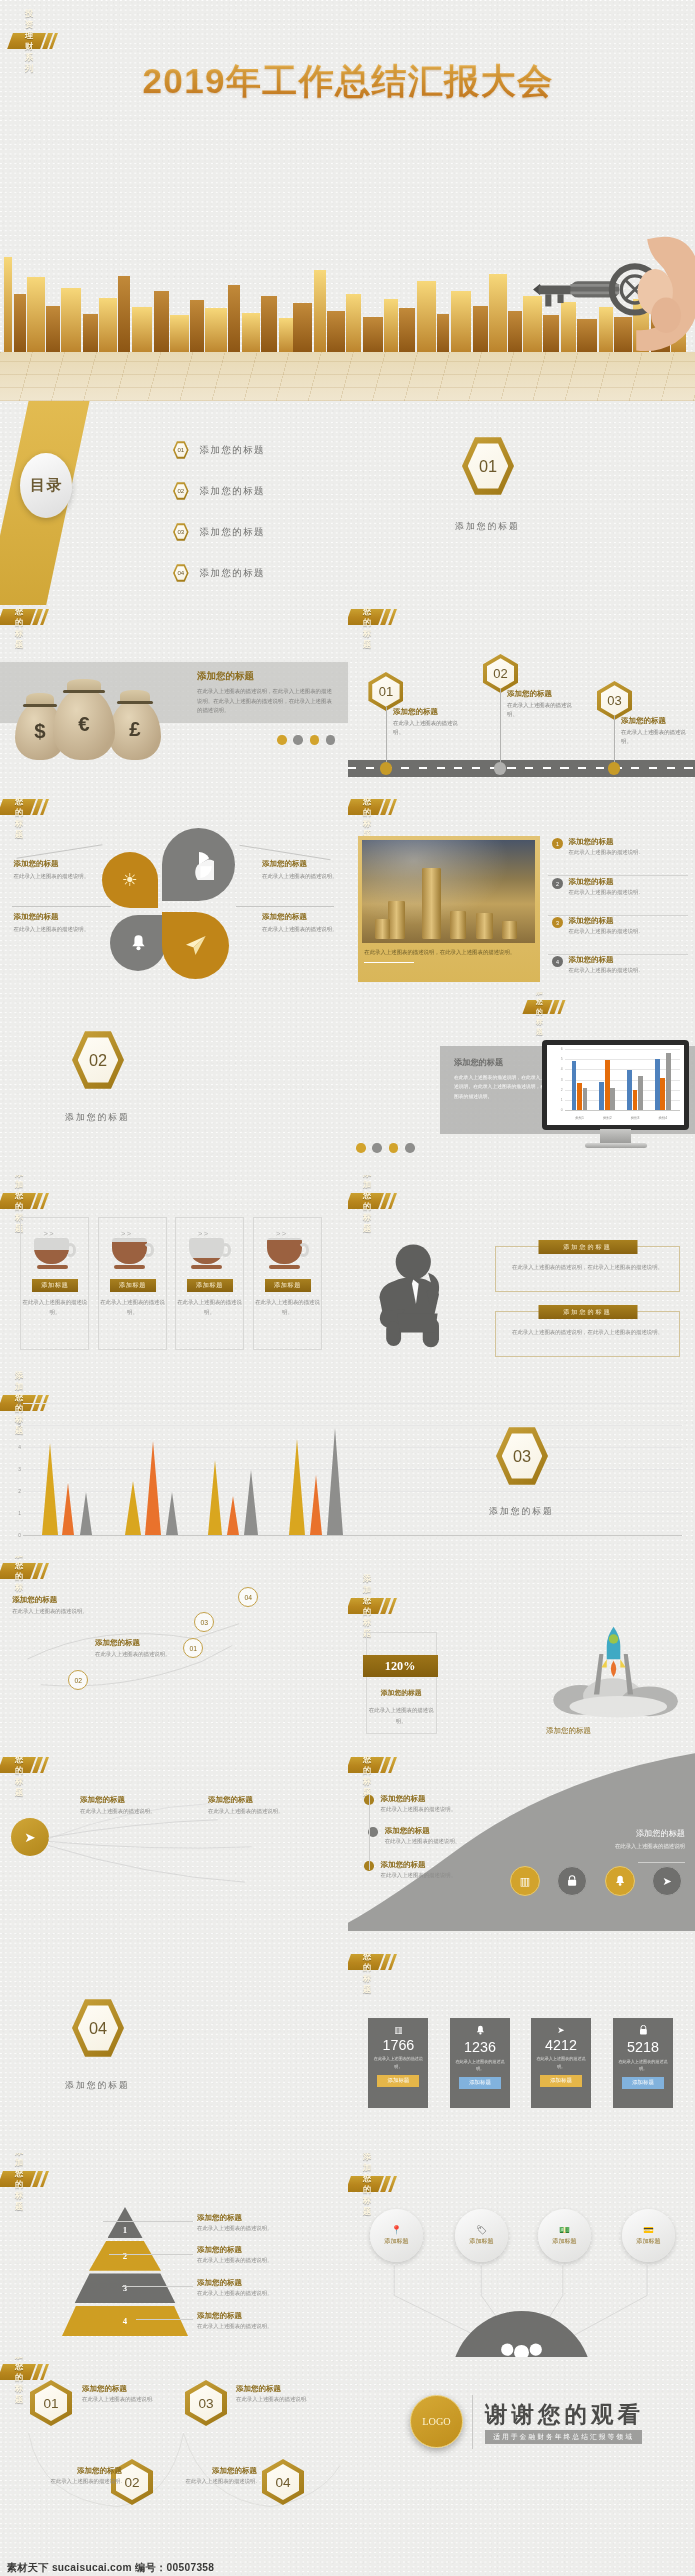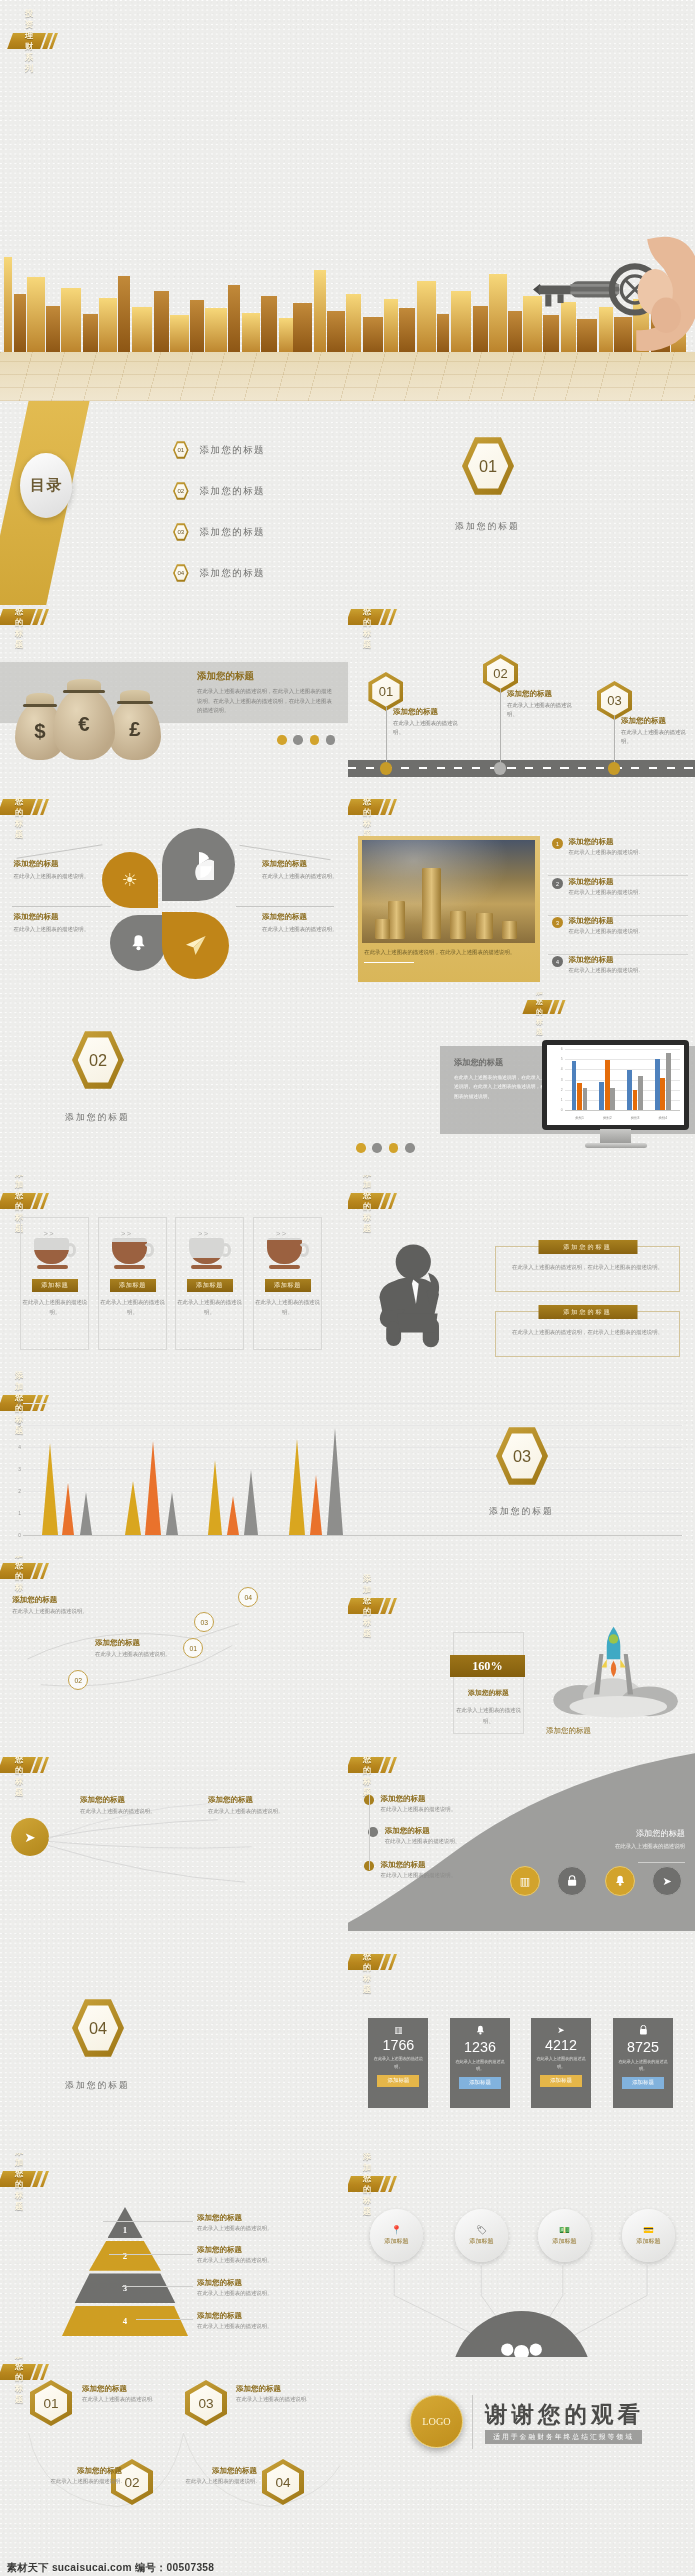--- a/index.html
+++ b/index.html
@@ -353,20 +353,21 @@
 <body>
 
 <div class="slide" id="cover">
   <div class="ribbon tagline" style="left:9.5px;top:33px;">
     <div class="bar">
         <span>投资理财系列</span>
       </div>
     <div class="sl1"></div>
     <div class="sl2"></div>
   </div>
+  <div class="maintitle">2019年工作总结汇报大会</div>
 
   <div class="cityscape">
     <div class="bld" style="left:4.1px;bottom:45px;width:8.2px;height:99px;"></div>
     <div class="bld dk" style="left:13.6px;bottom:45px;width:12.2px;height:62px;"></div>
     <div class="bld" style="left:27px;bottom:45px;width:17.7px;height:79px;"></div>
     <div class="bld dk" style="left:46px;bottom:45px;width:13.6px;height:50px;"></div>
     <div class="bld" style="left:61px;bottom:45px;width:20.4px;height:68px;"></div>
     <div class="bld dk" style="left:83px;bottom:45px;width:15px;height:42px;"></div>
     <div class="bld" style="left:99px;bottom:45px;width:17.7px;height:58px;"></div>
     <div class="bld dk" style="left:118px;bottom:45px;width:12.2px;height:80px;"></div>
@@ -895,22 +896,22 @@
 
 <div class="slide" id="pct">
   <div class="ribbon" style="left:0;top:42px;">
     <div class="bar">
         <span>添加您的标题</span>
       </div>
     <div class="sl1"></div>
       <div class="sl2"></div>
   </div>
 
-  <div class="pct-card" style="left:105px;">
-    <div class="pct-hd">160%</div>
+  <div class="pct-card" style="left:17.7px;">
+    <div class="pct-hd">120%</div>
     <h4>添加您的标题</h4>
     <p>在此录入上述图表的描述说明。</p>
   </div>
 
   <svg style="position:absolute;left:189px;top:68px;" width="149" height="95" viewBox="0 0 220 140">
     <ellipse cx="64" cy="112" rx="40" ry="22" fill="#b4b4b2"></ellipse>
     <ellipse cx="112" cy="106" rx="44" ry="26" fill="#d2d2d0"></ellipse>
     <ellipse cx="166" cy="114" rx="42" ry="22" fill="#b4b4b2"></ellipse>
     <ellipse cx="120" cy="122" rx="72" ry="16" fill="#e4e4e2"></ellipse>
     <path d="M84 104 L92 44 l6 0 L92 104z" fill="#9a9a98"></path>
@@ -1046,21 +1047,21 @@
     <div class="dsc">在此录入上述图表的描述说明。</div>
     <div class="stat-btn sb-gold">添加标题</div>
   </div>
   <div class="stat-card" style="left:265px;">
     <div class="ic">
       <svg width="8.8" height="10.2" viewBox="0 0 13 15">
           <path d="M3 6V4a3.5 3.5 0 0 1 7 0v2" stroke="#fff" stroke-width="1.4" fill="none"></path>
           <rect x="1.5" y="6" width="10" height="8" rx="1.4" fill="#fff"></rect>
         </svg>
     </div>
-    <div class="val">8725</div>
+    <div class="val">5218</div>
     <div class="dsc">在此录入上述图表的描述说明。</div>
     <div class="stat-btn sb-blue">添加标题</div>
   </div>
 </div>
 
 <div class="slide" id="pyramid">
   <div class="ribbon" style="left:0;top:17.7px;">
     <div class="bar">
         <span>添加您的标题</span>
       </div>

